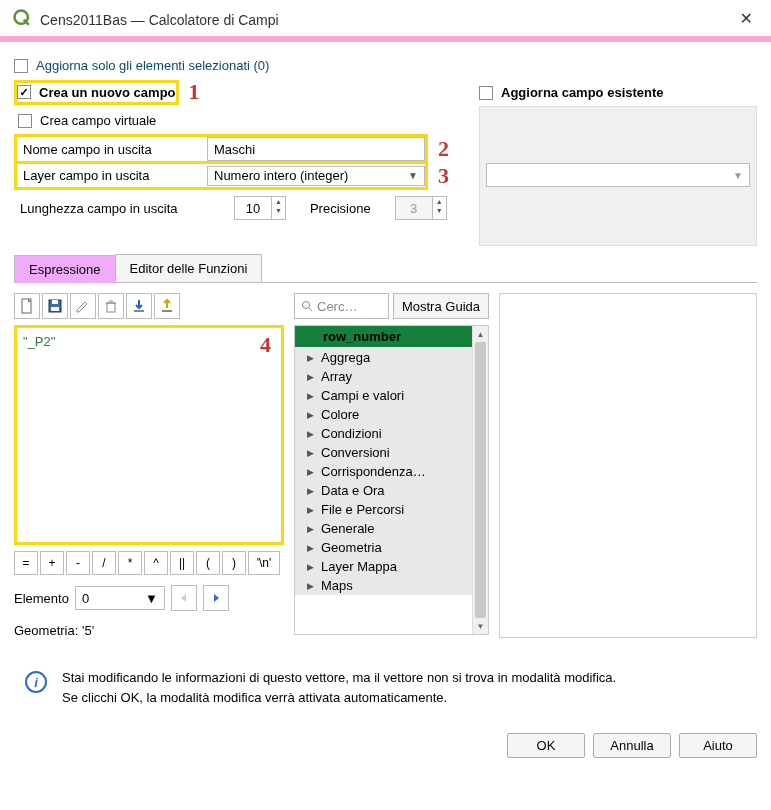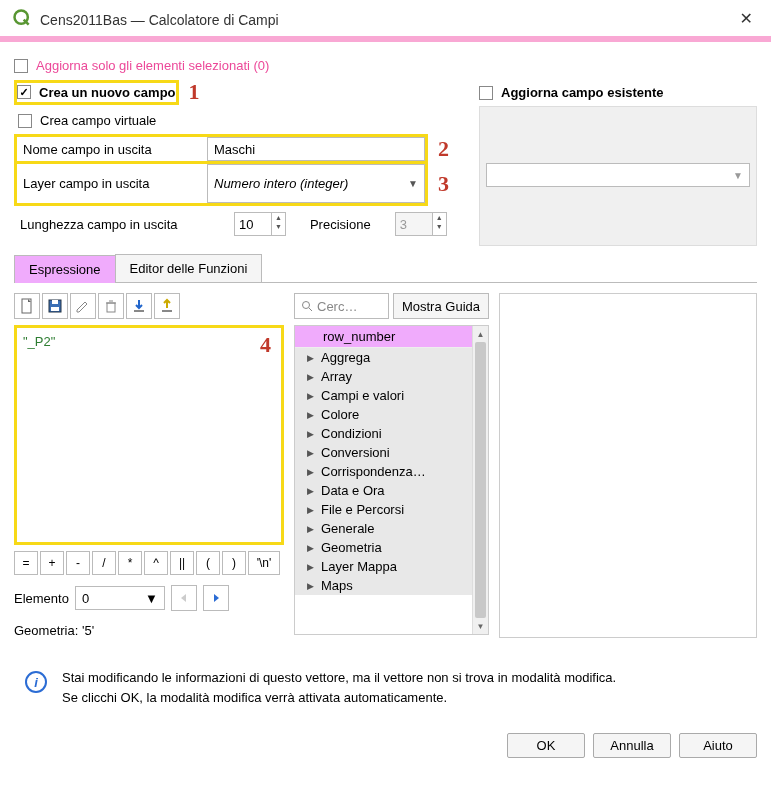--- a/index.html
+++ b/index.html
@@ -7,34 +7,34 @@
 .window { width: 771px; }
 .titlebar { display: flex; align-items: flex-end; padding: 8px 12px; border-bottom: 6px solid #f9a8d4; }
 .q-icon { width: 20px; height: 20px; margin-right: 8px; position: relative; }
 .q-icon svg { width: 20px; height: 20px; }
 .title { flex: 1; font-size: 14px; color: #333; }
 .close-x { font-size: 16px; color: #333; cursor: pointer; padding: 0 6px; }
 .content { padding: 10px 14px; }
 .checkbox-row { display: flex; align-items: center; margin: 6px 0; }
 .checkbox { width: 14px; height: 14px; border: 1px solid #888; margin-right: 8px; display: inline-flex; align-items: center; justify-content: center; font-size: 11px; line-height: 1; }
 .checkbox.checked::after { content: "✓"; font-weight: bold; }
-.gray-text { color: #ec4899; }
+.gray-text { color: #0c4a6e; }
 .top-grid { display: flex; gap: 30px; }
 .left-col { flex: 0 0 435px; }
 .right-col { flex: 1; }
 .yellow-box { border: 3px solid #f7d917; padding: 2px 0; display: inline-flex; align-items: center; }
 .yellow-box.full { display: block; padding: 0; }
 .annotation { color: #c0392b; font-family: "Times New Roman", serif; font-size: 22px; font-weight: bold; margin-left: 10px; }
 .form-row { display: flex; align-items: center; margin: 0; }
 .form-label { width: 190px; padding: 4px 6px; }
 .form-input { flex: 1; border: 1px solid #bbb; padding: 3px 6px; background: #fff; height: 24px; }
-.form-select { flex: 1; border: 1px solid #bbb; padding: 3px 6px; background: #fff; height: 39px; display: flex; align-items: center; justify-content: space-between; font-style: italic; }
+.form-select { flex: 1; border: 1px solid #bbb; padding: 3px 6px; background: #fff; height: 20px; display: flex; align-items: center; justify-content: space-between; }
 .form-select .caret { font-size: 10px; color: #555; }
 .spinbox { display: inline-flex; border: 1px solid #bbb; height: 24px; }
-.spinbox input { border: none; width: 36px; padding: 2px 4px; outline: none; }
+.spinbox input { border: none; width: 36px; padding: 2px 4px; outline: none; text-align: center; }
 .spinbox .spin-btns { display: flex; flex-direction: column; border-left: 1px solid #bbb; }
 .spinbox .spin-btns div { font-size: 7px; line-height: 1; padding: 1px 3px; cursor: pointer; color: #555; }
 .spinbox.disabled input { color: #999; background: #f5f5f5; }
 .row-line { display: flex; align-items: center; gap: 24px; margin: 6px 0; }
 .gray-bg { background: #f0f0f0; border: 1px solid #ddd; padding: 6px; }
 .right-select { border: 1px solid #bbb; background: #fff; height: 24px; display: flex; align-items: center; justify-content: flex-end; padding: 0 6px; margin-top: 50px; }
 .right-select .caret { font-size: 10px; color: #999; }
 .tabs { display: flex; border-bottom: 1px solid #bbb; margin-top: 8px; }
 .tab { padding: 6px 14px; border: 1px solid #bbb; border-bottom: none; background: #f5f5f5; cursor: pointer; margin-right: -1px; }
 .tab.active { background: #f0abfc; position: relative; top: 1px; }
@@ -53,21 +53,21 @@
 .op-btn.wide { width: 32px; }
 .elem-row { display: flex; align-items: center; gap: 6px; margin-top: 10px; }
 .elem-select { border: 1px solid #bbb; padding: 2px 6px; width: 90px; display: flex; justify-content: space-between; align-items: center; height: 24px; }
 .nav-btn { width: 26px; height: 26px; border: 1px solid #bbb; background: #fff; display: flex; align-items: center; justify-content: center; cursor: pointer; }
 .nav-btn.disabled { color: #bbb; }
 .search-row { display: flex; gap: 4px; margin-bottom: 6px; }
 .search-input { flex: 1; border: 1px solid #bbb; padding: 3px 6px; display: flex; align-items: center; gap: 4px; color: #888; height: 26px; }
 .help-btn { border: 1px solid #bbb; padding: 3px 8px; background: #f5f5f5; cursor: pointer; height: 26px; display: flex; align-items: center; }
 .func-list { border: 1px solid #ccc; height: 310px; overflow: hidden; position: relative; background: #fff; }
 .func-scroll { overflow-y: hidden; }
-.func-header { font-weight: normal; padding: 3px 8px 3px 28px; background: #f0abfc; border-bottom: 1px solid #eee; }
+.func-header { font-weight: bold; padding: 3px 8px 3px 28px; background: #15803d; border-bottom: 1px solid #eee; }
 .func-item { padding: 2px 4px 2px 12px; display: flex; align-items: center; gap: 4px; cursor: pointer; background: #e8e8e8; }
 .func-item .tri { font-size: 9px; color: #555; width: 10px; }
 .scrollbar { position: absolute; right: 0; top: 0; bottom: 0; width: 16px; background: #f0f0f0; border-left: 1px solid #ddd; display: flex; flex-direction: column; }
 .scrollbar .arrow { height: 16px; display: flex; align-items: center; justify-content: center; font-size: 8px; color: #666; cursor: pointer; }
 .scrollbar .thumb { flex: 1; background: #c8c8c8; margin: 0 2px; border-radius: 2px; }
 .info-bar { display: flex; gap: 14px; margin-top: 30px; padding: 0 10px; }
 .info-icon { width: 24px; height: 24px; flex-shrink: 0; margin-top: 2px; }
 .info-text { font-size: 12.5px; line-height: 1.5; }
 .button-bar { display: flex; justify-content: flex-end; gap: 8px; padding: 16px 14px 10px; }
 .dlg-btn { min-width: 78px; padding: 4px 14px; border: 1px solid #aaa; background: #f5f5f5; cursor: pointer; text-align: center; border-radius: 2px; }

